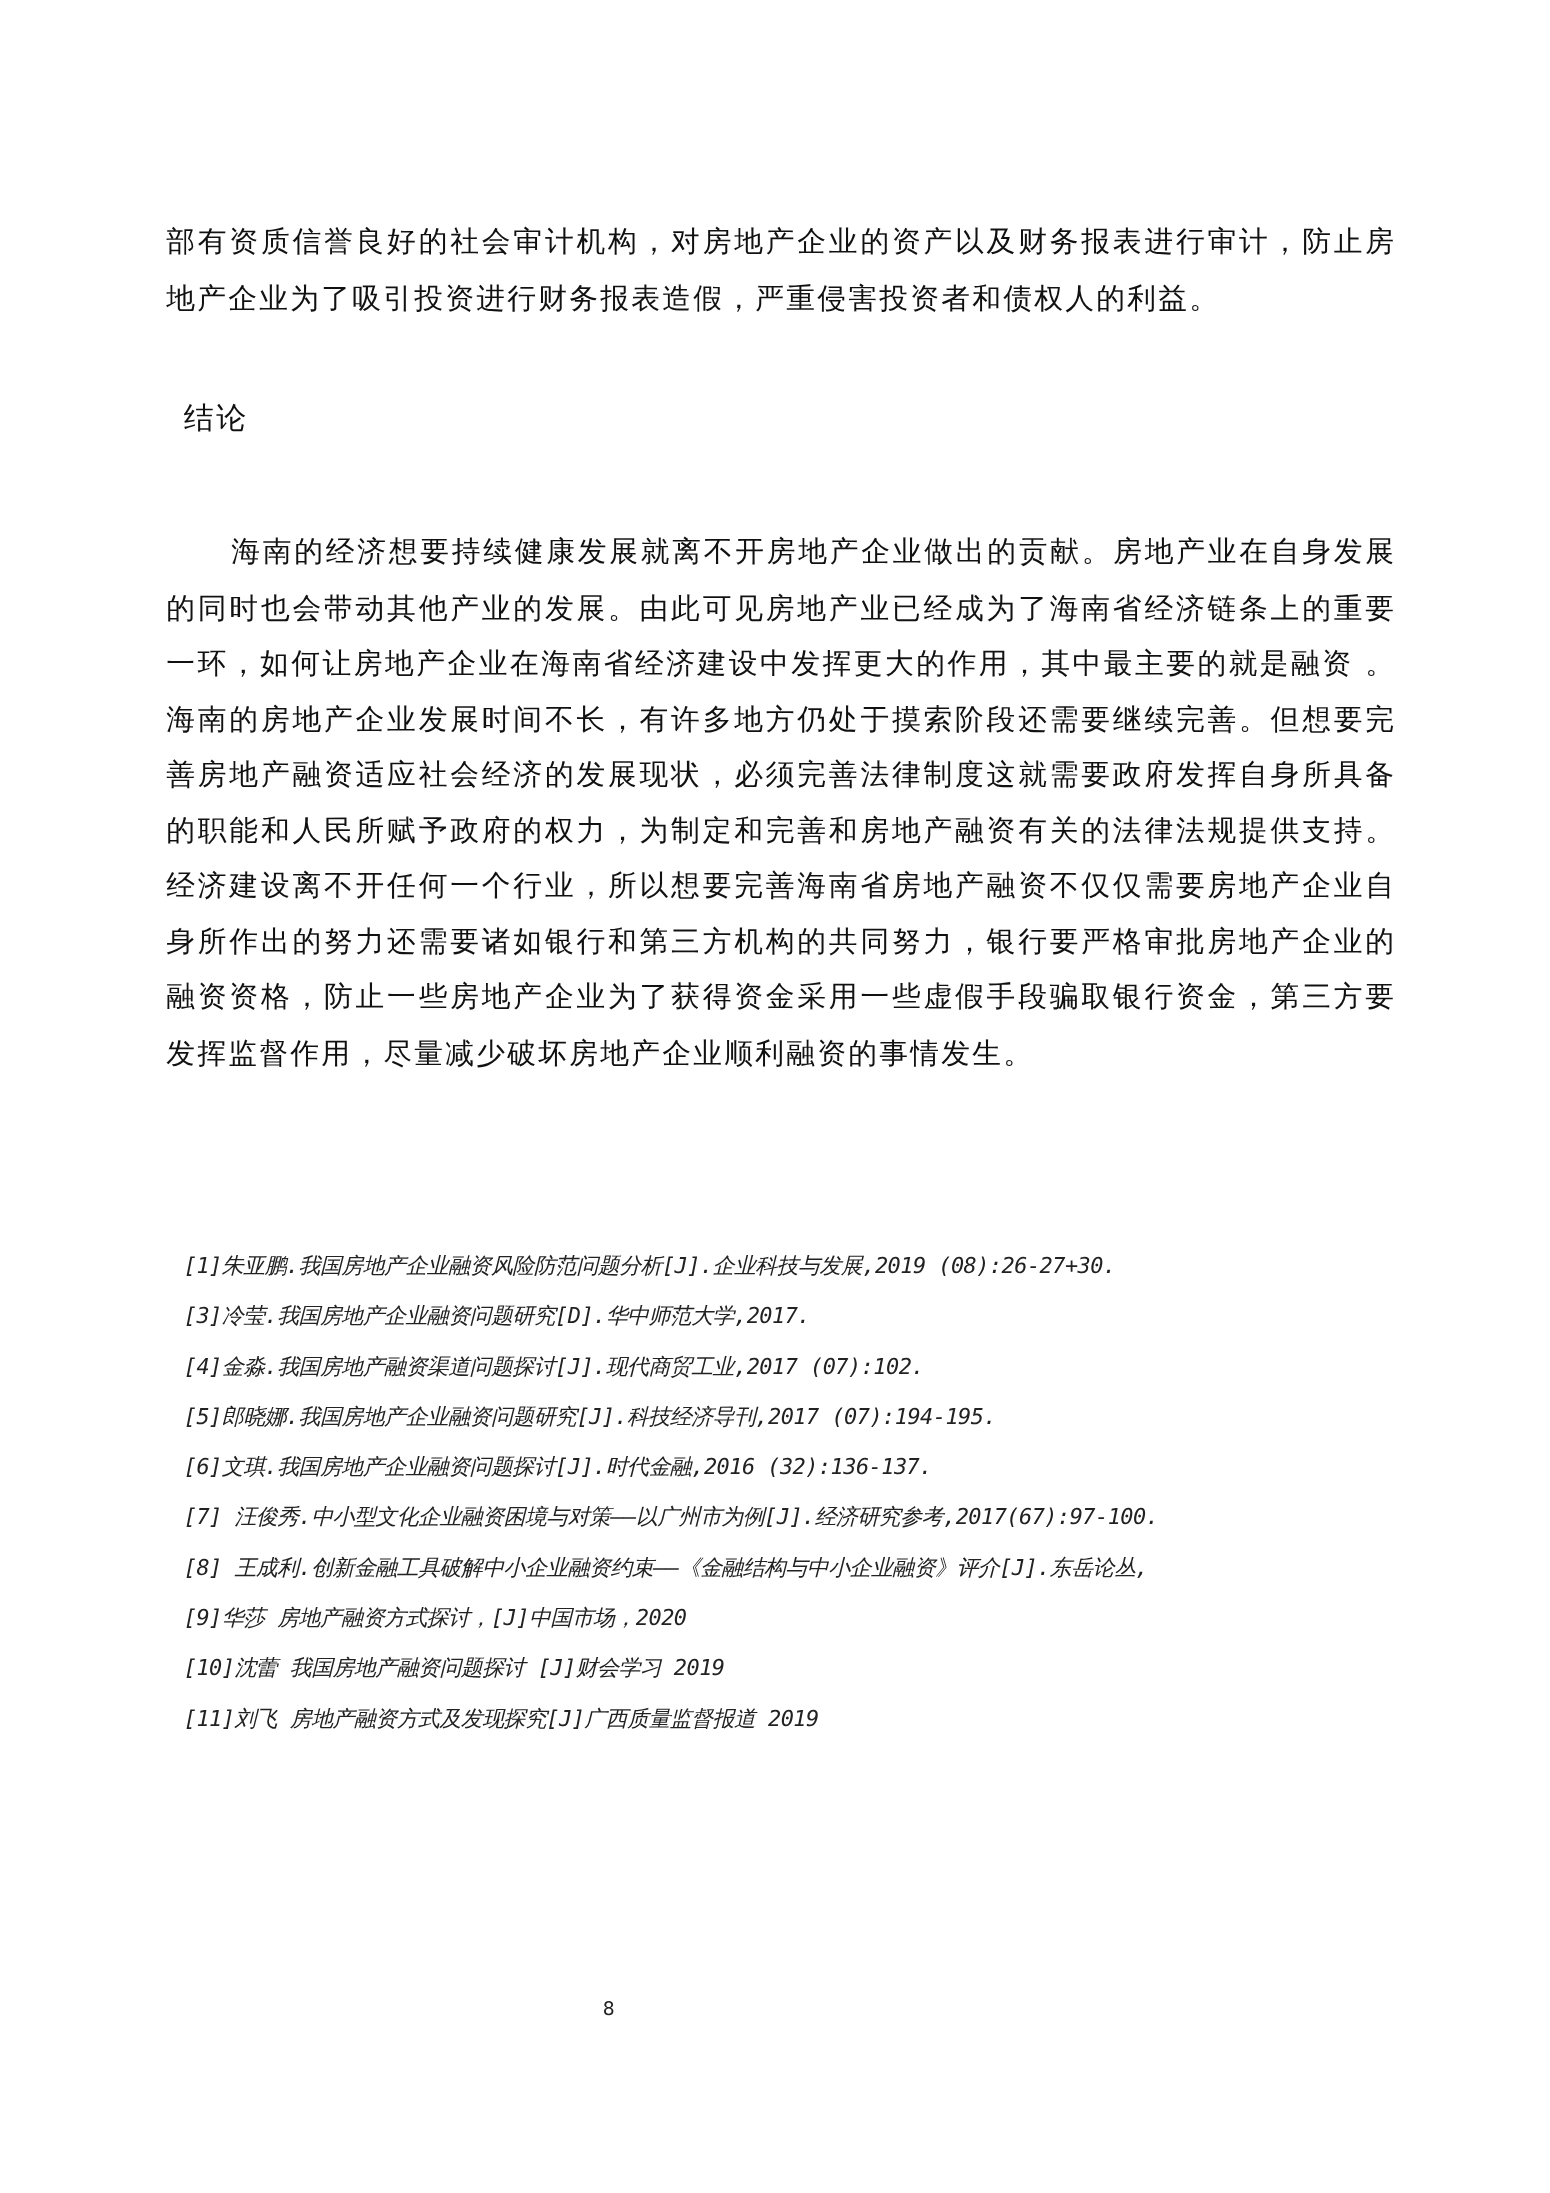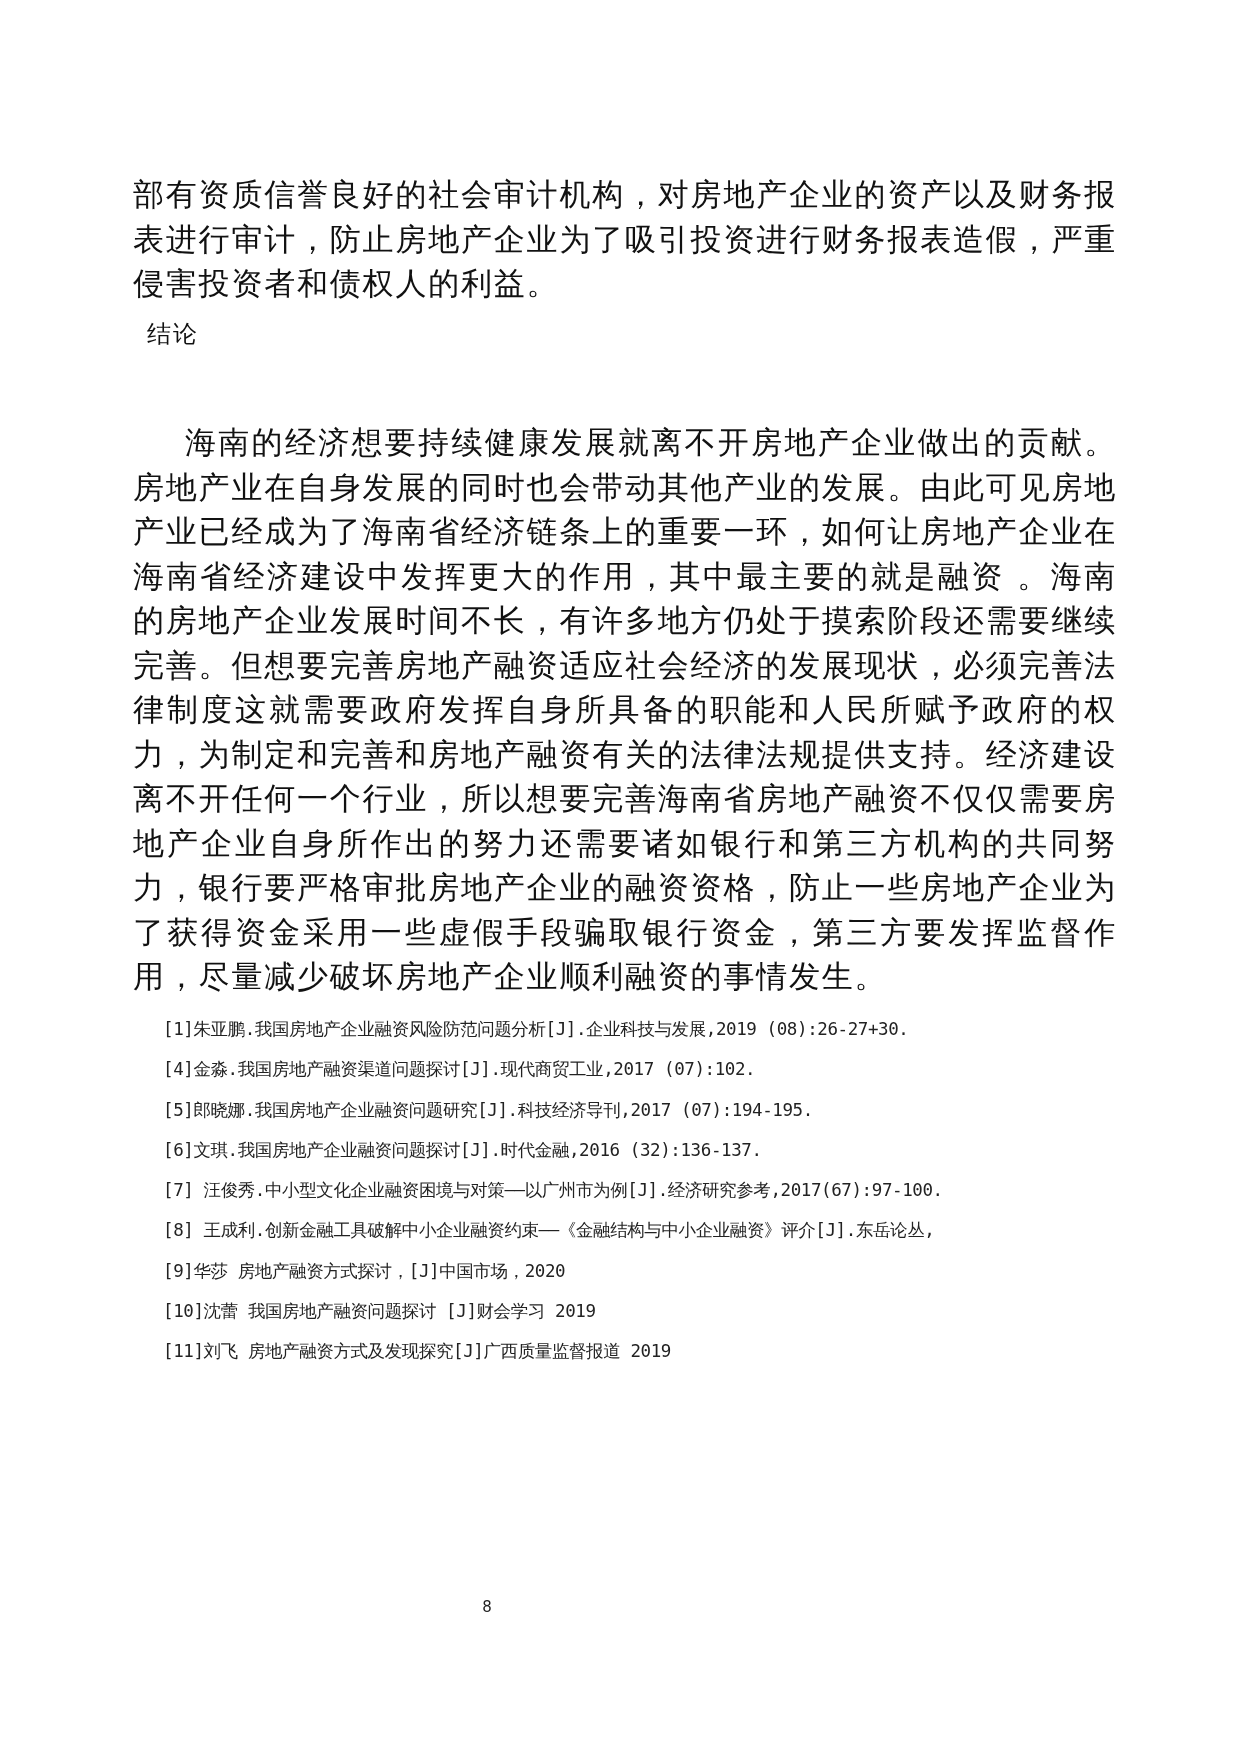--- a/index.html
+++ b/index.html
@@ -20,21 +20,21 @@
       left: 0; top: 0;
       width: 1240px;
       height: 1754px;
       background: #ffffff;
     }
     .body-text {
       position: absolute;
       left: 133px;
       width: 984px;
       font-family: "DejaVu Serif", serif;
-      font-size: 31px;
+      font-size: 23px;
       line-height: 44.5px;
       letter-spacing: 1.8px;
       text-align: justify;
       text-justify: inter-character;
       margin: 0;
     }
     .para-continued {
       top: 172px;
     }
     .heading {
@@ -60,22 +60,23 @@
     .refs-title {
       font-family: "DejaVu Sans", sans-serif;
       font-size: 19px;
       font-weight: bold;
       line-height: 28px;
       margin: 0 0 12px 0;
       letter-spacing: 1px;
     }
     .ref-list {
       list-style: none;
-      margin: 16px;
+      margin: 0;
       padding: 0;
+      font-style: italic;
     }
     .ref-item {
       font-family: "DejaVu Sans Mono", monospace;
       font-size: 17.5px;
       line-height: 40.3px;
       letter-spacing: -0.4px;
       white-space: nowrap;
       color: #222222;
     }
     .page-number {
@@ -96,20 +97,21 @@
 
   <p class="body-text para-continued">部有资质信誉良好的社会审计机构，对房地产企业的资产以及财务报表进行审计，防止房地产企业为了吸引投资进行财务报表造假，严重侵害投资者和债权人的利益。</p>
 
   <h2 class="heading">结论</h2>
 
   <p class="body-text para-conclusion">海南的经济想要持续健康发展就离不开房地产企业做出的贡献。房地产业在自身发展的同时也会带动其他产业的发展。由此可见房地产业已经成为了海南省经济链条上的重要一环，如何让房地产企业在海南省经济建设中发挥更大的作用，其中最主要的就是融资 。海南的房地产企业发展时间不长，有许多地方仍处于摸索阶段还需要继续完善。但想要完善房地产融资适应社会经济的发展现状，必须完善法律制度这就需要政府发挥自身所具备的职能和人民所赋予政府的权力，为制定和完善和房地产融资有关的法律法规提供支持。经济建设离不开任何一个行业，所以想要完善海南省房地产融资不仅仅需要房地产企业自身所作出的努力还需要诸如银行和第三方机构的共同努力，银行要严格审批房地产企业的融资资格，防止一些房地产企业为了获得资金采用一些虚假手段骗取银行资金，第三方要发挥监督作用，尽量减少破坏房地产企业顺利融资的事情发生。</p>
 
   <div class="refs">
     <ul class="ref-list">
       <li class="ref-item">[1]朱亚鹏.我国房地产企业融资风险防范问题分析[J].企业科技与发展,2019 (08):26-27+30.</li>
+      <li class="ref-item">[3]冷莹.我国房地产企业融资问题研究[D].华中师范大学,2017.</li>
       <li class="ref-item">[4]金淼.我国房地产融资渠道问题探讨[J].现代商贸工业,2017 (07):102.</li>
       <li class="ref-item">[5]郎晓娜.我国房地产企业融资问题研究[J].科技经济导刊,2017 (07):194-195.</li>
       <li class="ref-item">[6]文琪.我国房地产企业融资问题探讨[J].时代金融,2016 (32):136-137.</li>
       <li class="ref-item">[7] 汪俊秀.中小型文化企业融资困境与对策——以广州市为例[J].经济研究参考,2017(67):97-100.</li>
       <li class="ref-item">[8] 王成利.创新金融工具破解中小企业融资约束——《金融结构与中小企业融资》评介[J].东岳论丛,</li>
       <li class="ref-item">[9]华莎 房地产融资方式探讨，[J]中国市场，2020</li>
       <li class="ref-item">[10]沈蕾 我国房地产融资问题探讨 [J]财会学习 2019</li>
       <li class="ref-item">[11]刘飞 房地产融资方式及发现探究[J]广西质量监督报道 2019</li>
     </ul>
   </div>

